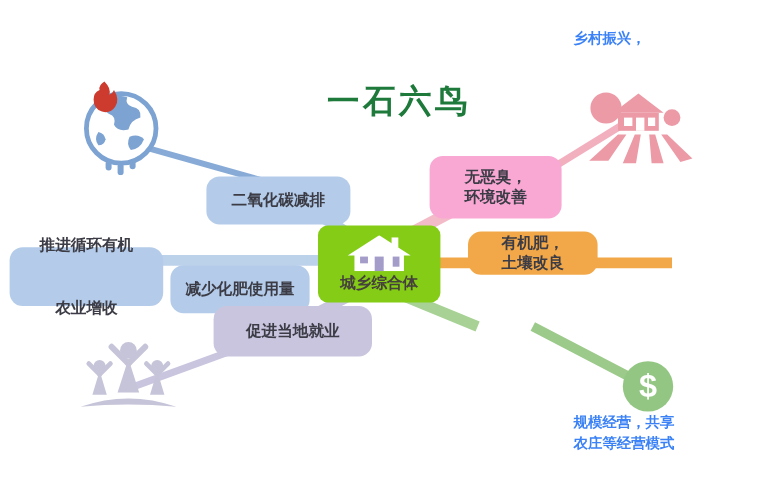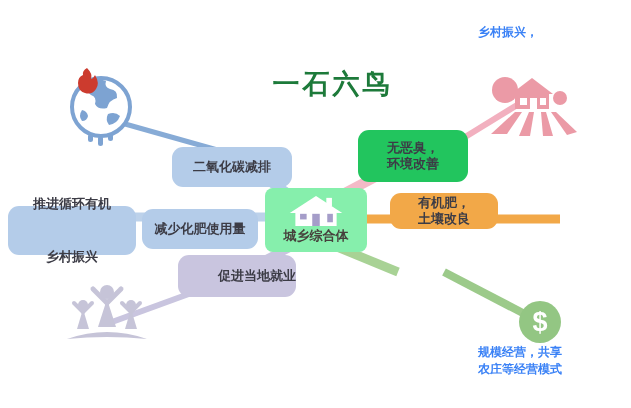--- a/index.html
+++ b/index.html
@@ -10,33 +10,33 @@
   .conn-layer{position:absolute;left:0;top:0;width:631px;height:408px;z-index:1;}
   .icon{position:absolute;z-index:2;}
   .node{
     position:absolute;z-index:3;display:flex;flex-direction:column;align-items:center;justify-content:center;
     font-weight:bold;color:#3c3c46;text-align:center;line-height:1.25;
   }
   .node .ln{display:block;}
   .box{border-radius:11px;font-size:13px;}
   .box-blue{background:#b4cce9;margin-top:13px;}
   .box-lavender{background:#c9c5df;}
-  .box-pink{background:#22c55e;}
+  .box-pink{background:#f9a8d4;}
   .box-orange{background:#f2a848;}
   .box-green{background:#a8d295;}
   .label{
     position:absolute;z-index:3;font-weight:bold;color:#3b82f6;font-size:12px;
     text-align:left;line-height:1.45;
   }
   .title{
     position:absolute;z-index:3;left:235px;top:40px;width:195px;text-align:center;
     font-size:27px;font-weight:bold;color:#1d7a3a;letter-spacing:3px;margin-top:26px;
   }
   .center-node{
-    left:265px;top:188px;width:102px;height:64px;background:#86efac;border-radius:8px;
+    left:265px;top:188px;width:102px;height:64px;background:#84cc16;border-radius:8px;
     color:#46413c;font-size:13px;gap:2px;
   }
   .dollar-circle{
     position:absolute;z-index:3;left:519px;top:301px;width:42px;height:42px;border-radius:50%;
     background:#93c683;color:#ffffff;font-size:27px;font-weight:bold;
     display:flex;align-items:center;justify-content:center;line-height:1;
   }
 </style>
 </head>
 <body>
@@ -67,39 +67,39 @@
     <rect x="38" y="70" width="5" height="10" rx="2.5" fill="#7da3d2"></rect>
     <rect x="48" y="68" width="5" height="7" rx="2.5" fill="#7da3d2"></rect>
     <path fill="#cc3b2e" d="M27,2 q6,6 4,11 q3,-1 4,-4 q5,8 1,14 q-4,6 -11,4 q-7,-2 -7,-10 q0,-6 5,-8 q-1,-4 4,-7 z"></path>
   </svg>
   <div class="node box box-blue" style="left:172px;top:134px;width:120px;height:40px;">
     <span class="ln">二氧化碳减排</span>
   </div>
 
   <div class="node box box-blue" style="left:8px;top:193px;width:128px;height:49px;gap:36px;">
     <span class="ln">推进循环有机</span>
-    <span class="ln">乡村振兴</span>
+    <span class="ln">农业增收</span>
   </div>
-  <div class="node box box-blue" style="left:142px;top:196px;width:116px;height:40px;">
+  <div class="node box box-blue" style="left:142px;top:208px;width:116px;height:40px;">
     <span class="ln">减少化肥使用量</span>
   </div>
 
   <div class="node center-node">
     <svg width="58" height="30" viewBox="0 0 60 32">
       <rect x="41" y="2" width="6" height="9" fill="#ffffff"></rect>
       <polygon points="2,18 30,0 58,18" fill="#ffffff"></polygon>
       <rect x="8" y="15" width="44" height="17" fill="#ffffff"></rect>
       <rect x="13" y="19" width="7" height="6" fill="#a59dc9"></rect>
       <rect x="26" y="19" width="8" height="13" fill="#a59dc9"></rect>
       <rect x="42" y="19" width="6" height="9" fill="#a59dc9"></rect>
     </svg>
     <span>城乡综合体</span>
   </div>
 
-  <div class="node box box-lavender" style="left:178px;top:255px;width:118px;height:42px;align-items:flex-end;">
+  <div class="node box box-lavender" style="left:178px;top:255px;width:132px;height:42px;">
     <span class="ln">促进当地就业</span>
   </div>
   <svg class="icon" style="left:55px;top:283px;" width="105" height="62" viewBox="0 0 105 62">
     <g fill="#c6c4d8" stroke="#c6c4d8">
       <circle cx="52" cy="9" r="7" stroke="none"></circle>
       <path d="M52,20 L38,6" stroke-width="5" stroke-linecap="round"></path>
       <path d="M52,20 L66,6" stroke-width="5" stroke-linecap="round"></path>
       <polygon points="52,16 43,44 61,44" stroke="none"></polygon>
       <circle cx="28" cy="22" r="5" stroke="none"></circle>
       <path d="M28,29 L19,20" stroke-width="4" stroke-linecap="round"></path>

